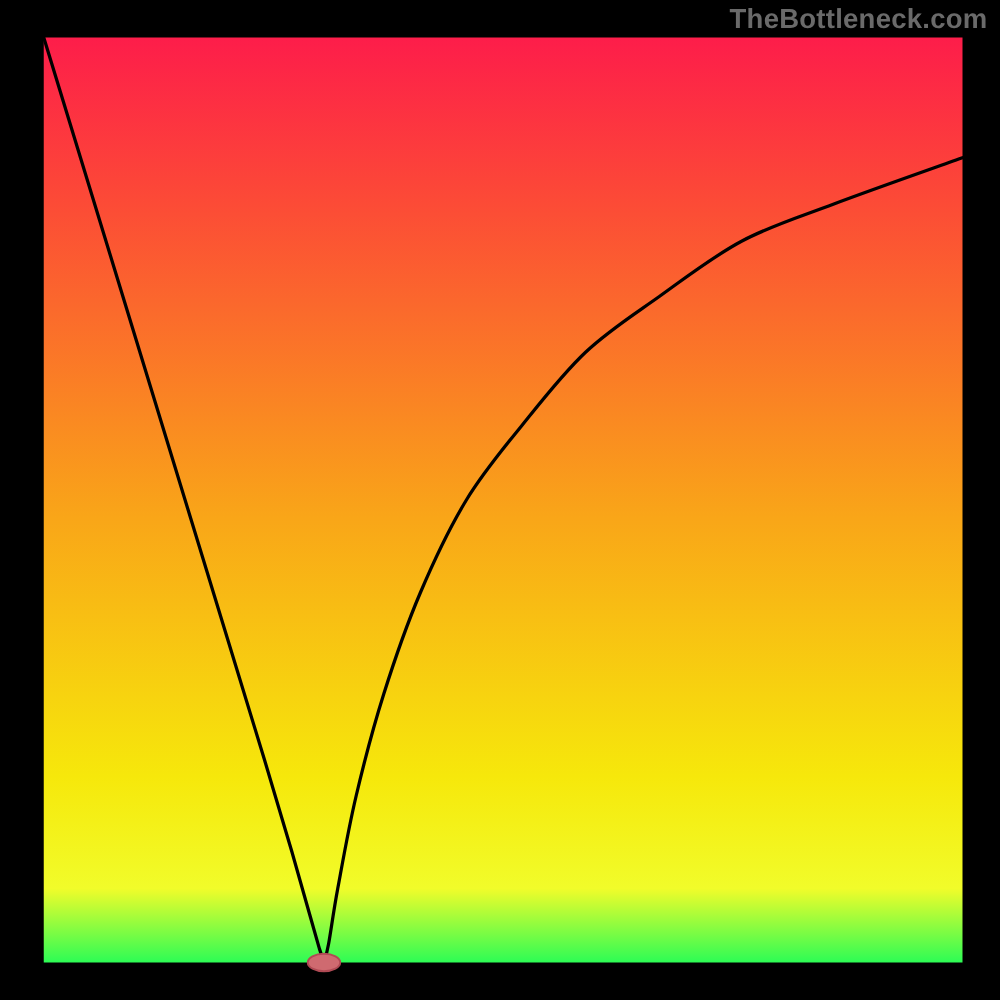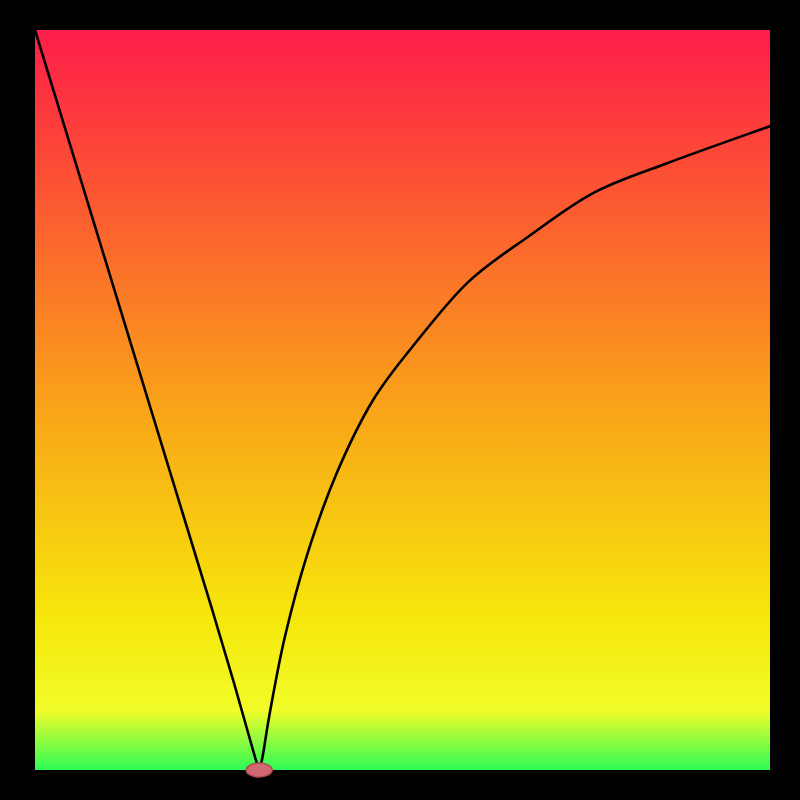--- a/index.html
+++ b/index.html
@@ -28,20 +28,21 @@
     z-index: 50;
   }
   svg {
     display: block;
   }
 </style>
 </head>
 <body>
 
 <div class="frame">
+  <div class="watermark">TheBottleneck.com</div>
   <svg id="chart-svg" width="800" height="800" viewBox="0 0 800 800">
     <defs>
       <linearGradient id="bg-grad" x1="0" y1="0" x2="0" y2="1">
           <stop offset="0.0%" stop-color="#fd1d4a"></stop>
           <stop offset="18.0%" stop-color="#fc4b36"></stop>
           <stop offset="52.0%" stop-color="#f9a618"></stop>
           <stop offset="80.0%" stop-color="#f6e80b"></stop>
           <stop offset="92.0%" stop-color="#f1fc2a"></stop>
           <stop offset="100.0%" stop-color="#2dfc55"></stop>
         </linearGradient>

